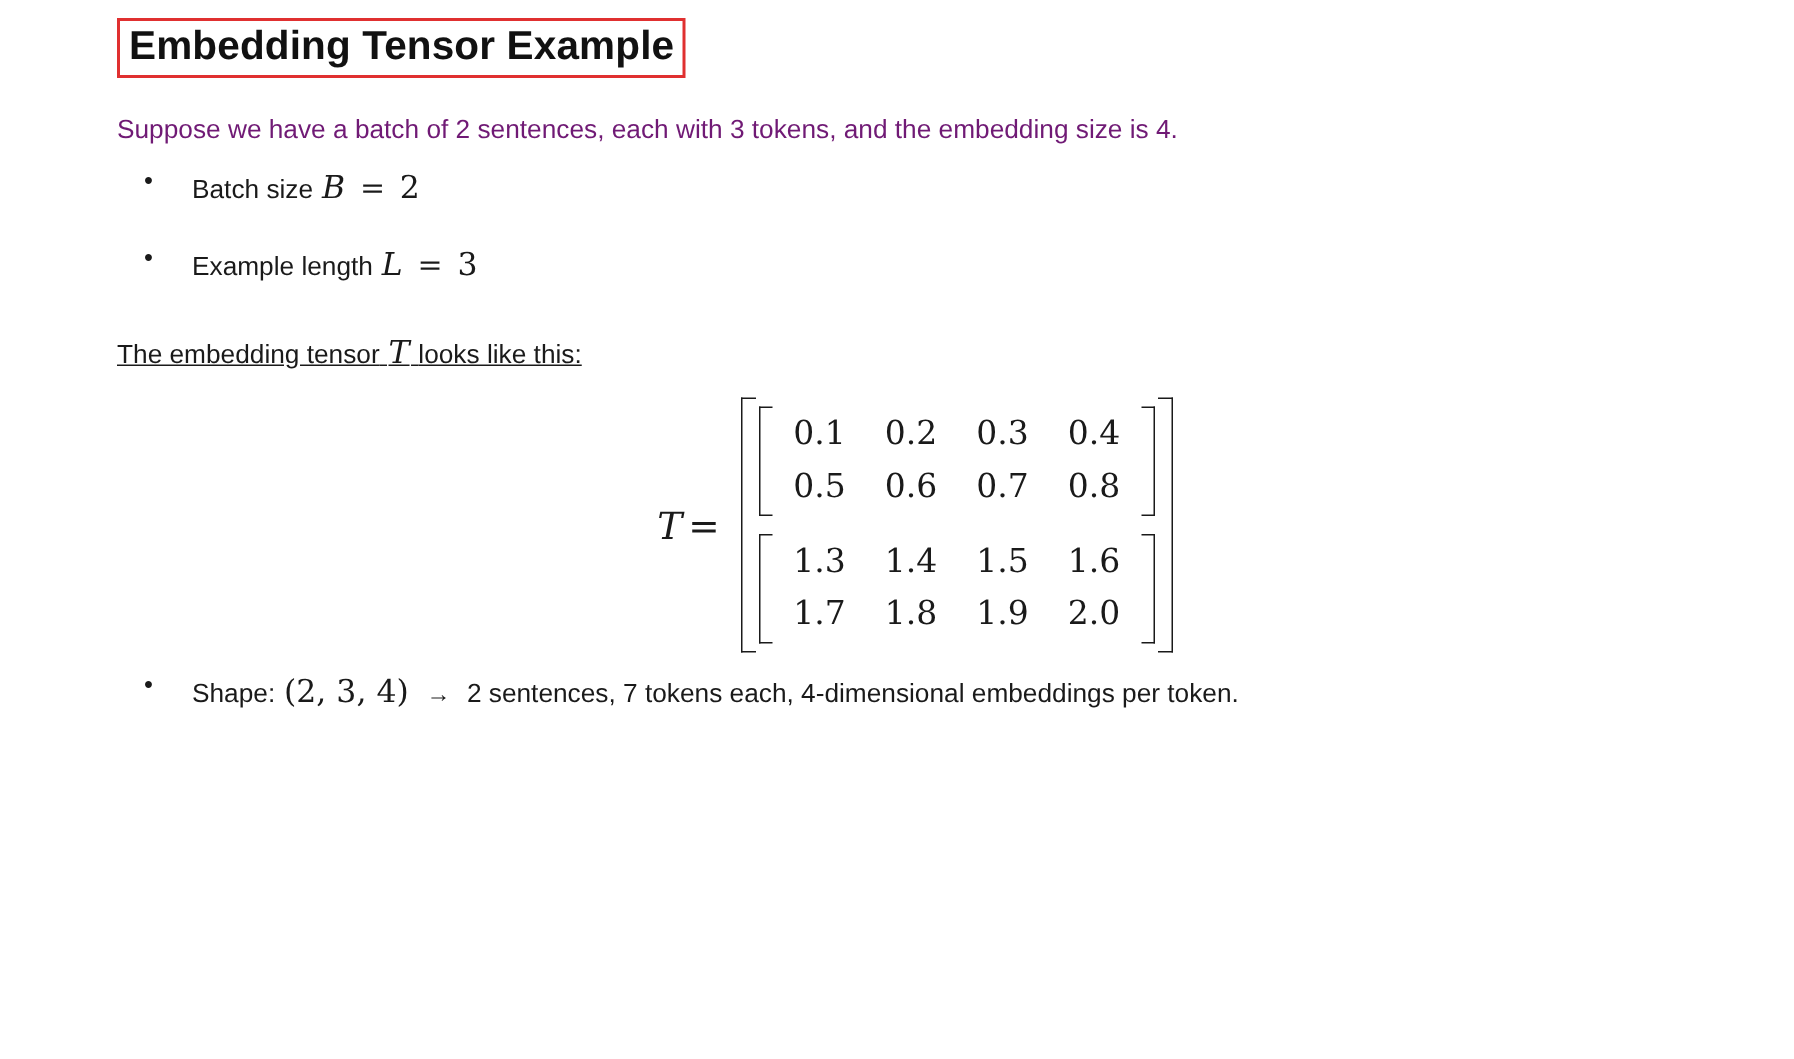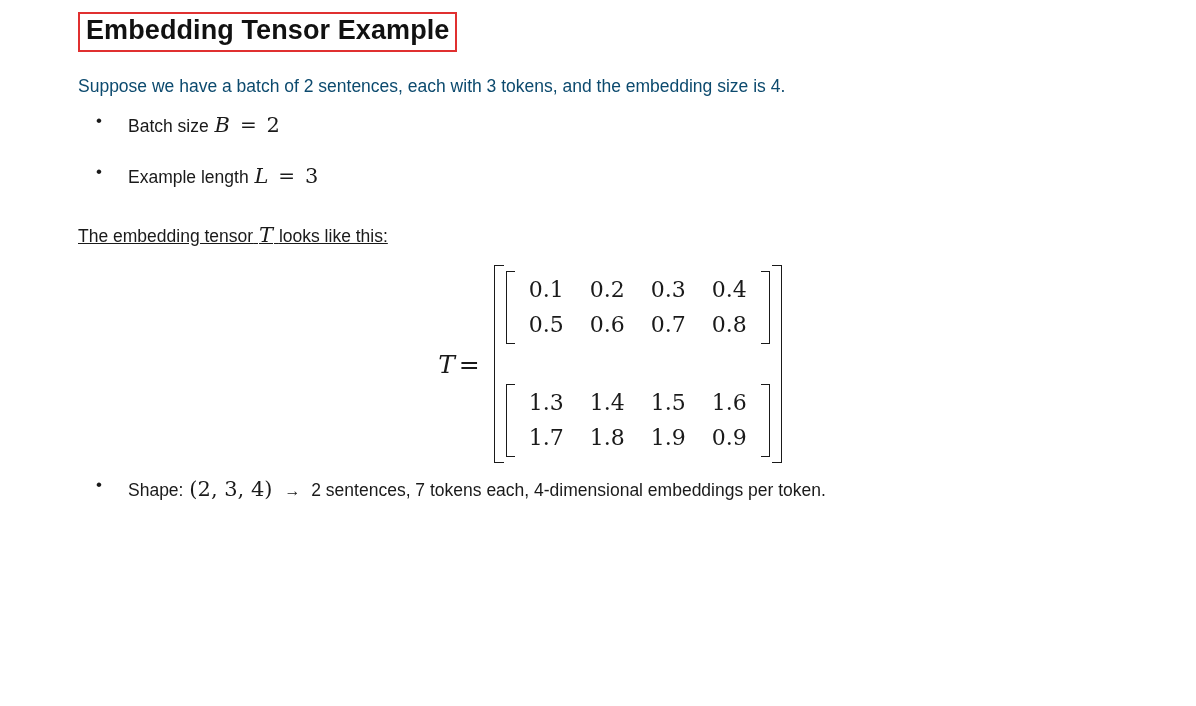--- a/index.html
+++ b/index.html
@@ -29,21 +29,21 @@
     font-size: 27px;
     font-weight: 700;
     line-height: 1.1;
     letter-spacing: 0.1px;
     color: #111;
   }
   .intro {
     font-size: 17.5px;
     margin: 22px 0 0 0;
     line-height: 1.45;
-    color: #0c4a6e;
+    color: #701a75;
   }
   ul.bullets {
     list-style: none;
     margin: 14px 0 0 0;
     padding: 0;
   }
   ul.bullets li {
     position: relative;
     font-size: 17.5px;
     padding-left: 50px;
@@ -124,21 +124,21 @@
     left: 0;
     border-left: 1.6px solid #1a1a1a;
   }
   .outer-bracket::after {
     right: 0;
     border-right: 1.6px solid #1a1a1a;
   }
   .matrix-stack {
     display: flex;
     flex-direction: column;
-    gap: 40px;
+    gap: 12px;
     align-items: center;
   }
   .matrix {
     position: relative;
     padding: 2px 10px;
   }
   .matrix::before,
   .matrix::after {
     content: "";
     position: absolute;
@@ -237,21 +237,21 @@
                   <tr>
                 <td>1.3</td>
                 <td>1.4</td>
                 <td>1.5</td>
                 <td>1.6</td>
               </tr>
               <tr>
                 <td>1.7</td>
                 <td>1.8</td>
                 <td>1.9</td>
-                <td>0.9</td>
+                <td>2.0</td>
               </tr>
             </tbody>
               </table>
           </div>
 
         </div>
       </div>
     </div>
   </div>
 

